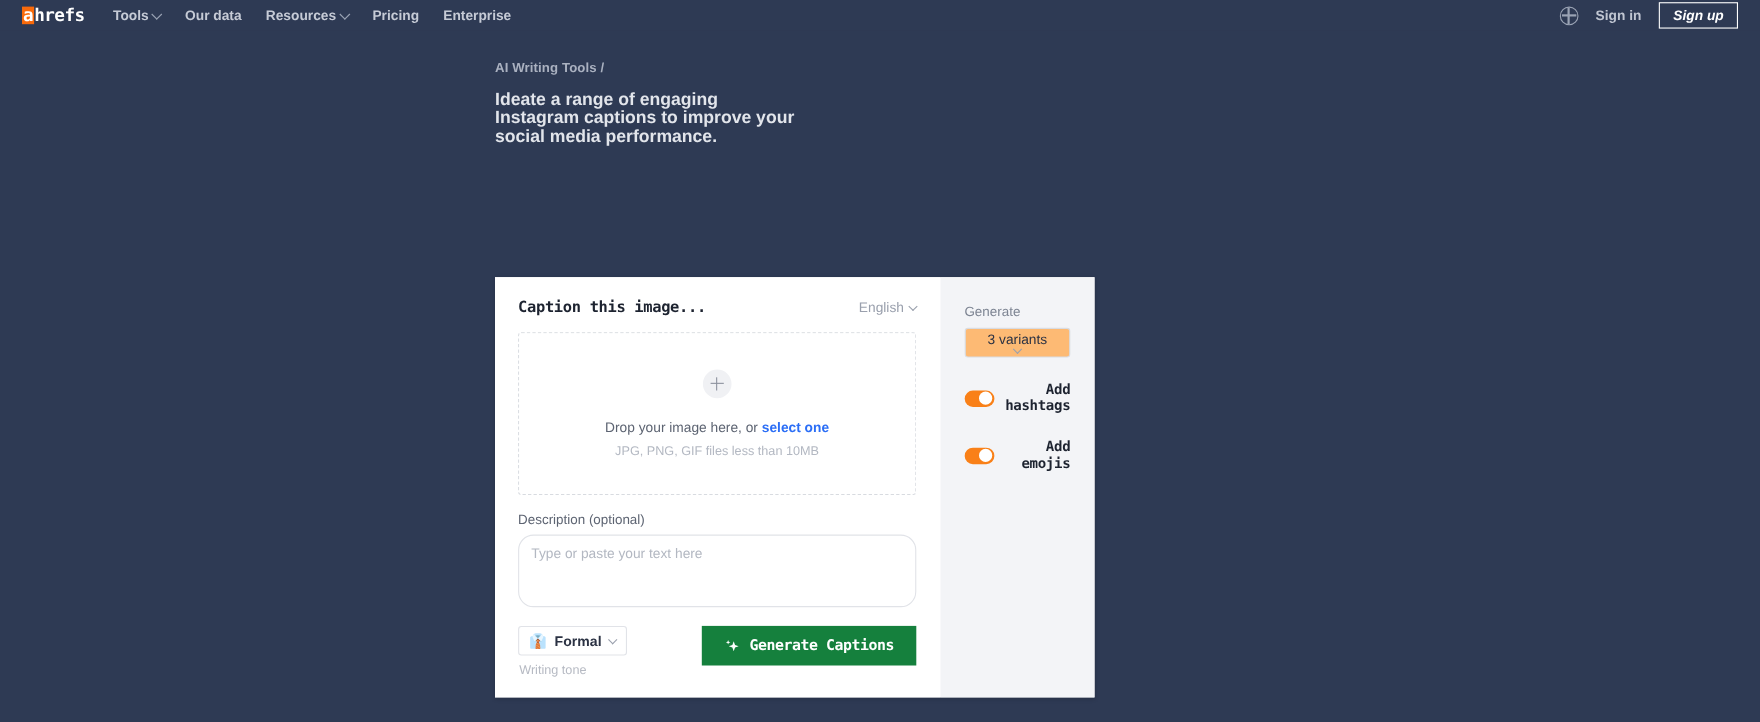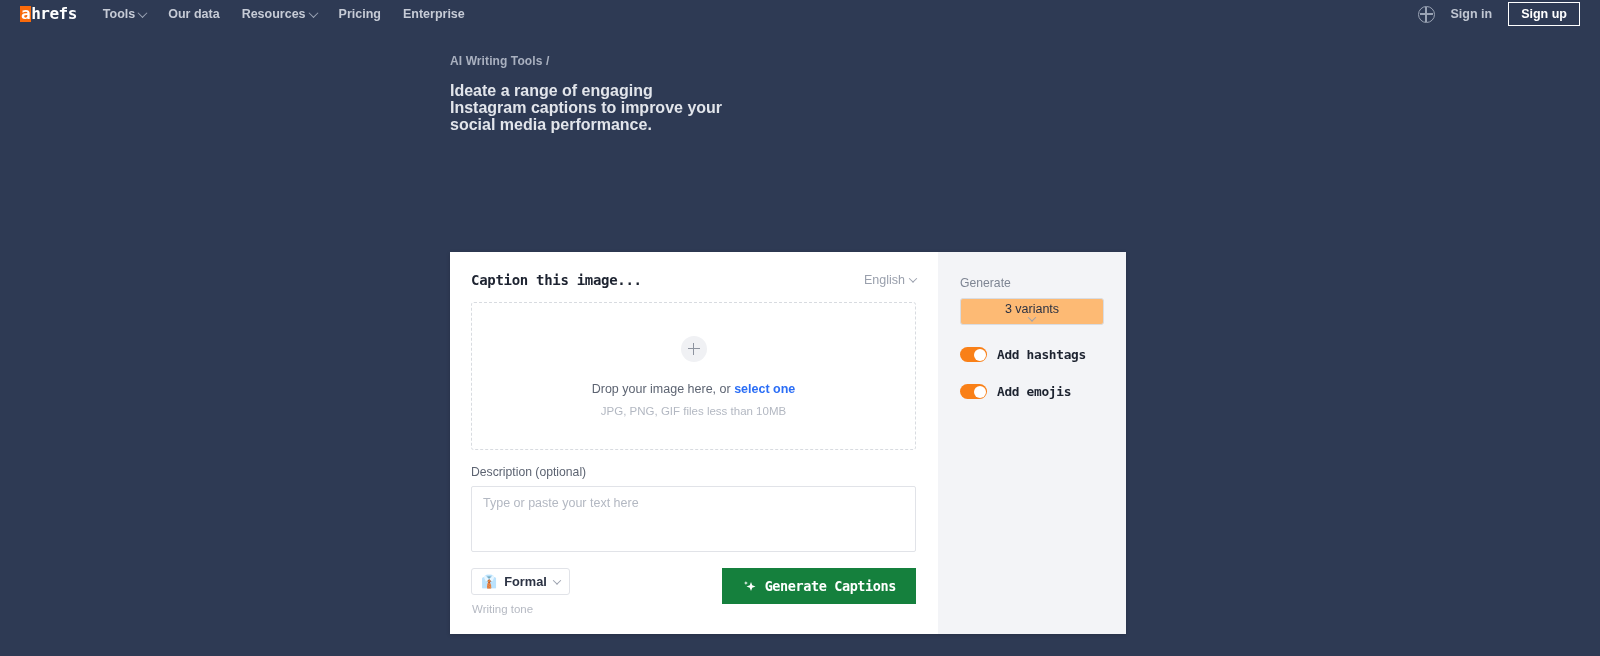--- a/index.html
+++ b/index.html
@@ -87,20 +87,21 @@
     cursor: pointer;
   }
   .signup {
     color: #ffffff;
     font-size: 12.5px;
     font-weight: bold;
     border: 1.3px solid #ffffff;
     padding: 4px 12px;
     cursor: pointer;
     background: transparent;
+    font-style: italic;
   }
 
   
   .hero { padding-left: 450px; padding-top: 26px; }
   .breadcrumb {
     color: #aab1c0;
     font-size: 12px;
     font-weight: bold;
     letter-spacing: 0.1px;
   }
@@ -121,21 +122,21 @@
     line-height: 17px;
     margin-top: 14px;
     max-width: 280px;
   }
 
   
   .card {
     position: absolute;
     left: 450px;
     top: 252px;
-    width: 676px;
+    width: 545px;
     height: 382px;
     background: #ffffff;
     display: flex;
     box-shadow: 0 1px 4px rgba(0,0,0,0.18);
   }
   .card-main {
     width: 488px;
     padding: 20px 22px 0 21px;
     background: #ffffff;
   }
@@ -208,21 +209,21 @@
 
   .field-label {
     font-size: 12.2px;
     color: #5d6472;
     margin: 15px 0 7px 0;
   }
   .textarea {
     width: 100%;
     height: 66px;
     border: 1.2px solid #e1e3e8;
-    border-radius: 2px;
+    border-radius: 14px;
     padding: 9px 11px;
     font-size: 12.5px;
     color: #b3b8c2;
     font-family: "Liberation Sans", sans-serif;
     resize: none;
     outline: none;
   }
   .textarea::placeholder { color: #b3b8c2; }
 
   .bottom-row {

